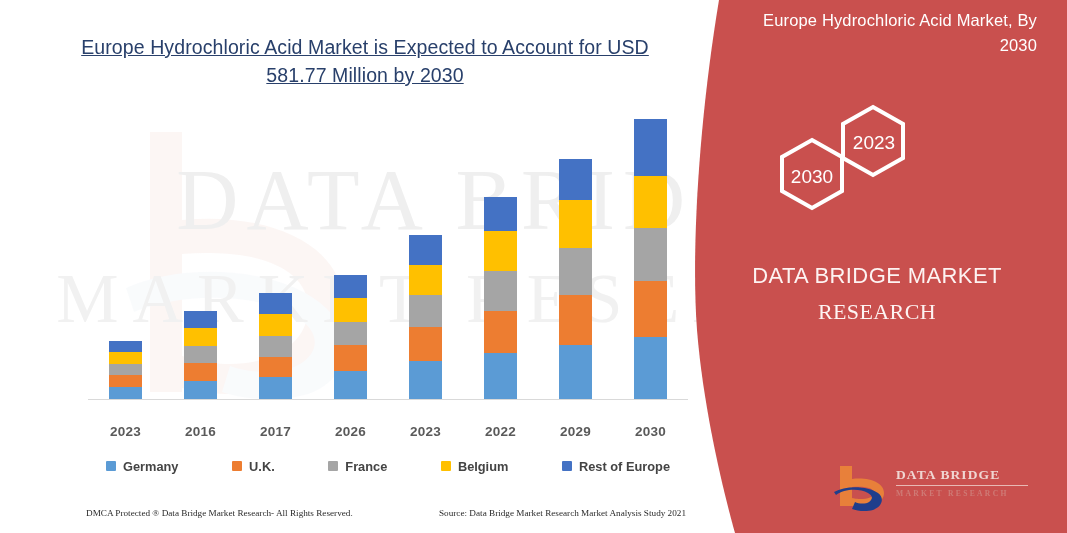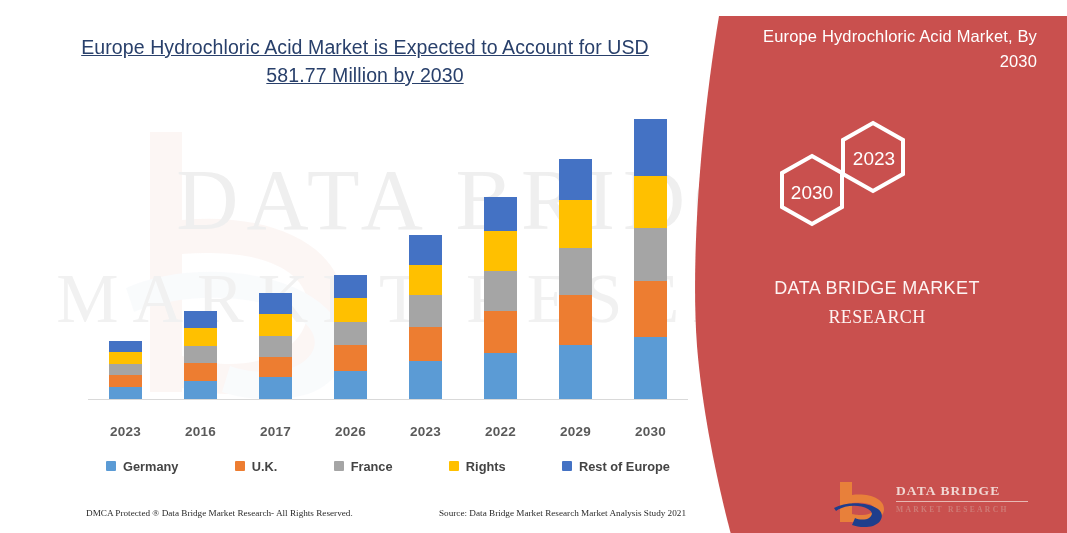--- a/index.html
+++ b/index.html
@@ -51,30 +51,30 @@
   .legend{position:absolute;left:88px;top:455px;width:600px;height:22px;
           display:flex;align-items:center;justify-content:space-between;padding:0 18px;box-sizing:border-box;}
   .lg{display:flex;align-items:center;gap:7px;}
   .lg .sw{width:10px;height:10px;display:block;border-radius:1px;}
   .lg .lb{font-size:12.8px;font-weight:bold;color:#444;white-space:nowrap;}
 
   .footer{position:absolute;left:86px;top:508px;width:600px;display:flex;justify-content:space-between;}
   .footer span{font-family:Liberation Serif, serif;font-size:9.2px;color:#2b2b2b;white-space:nowrap;}
 
   
-  .panel{position:absolute;right:0;top:16px;width:380px;height:433px;}
+  .panel{position:absolute;right:0;top:0;width:380px;height:433px;}
   .panel-svg{position:absolute;inset:0;}
   .panel-title{
     position:absolute;right:30px;top:8px;width:290px;text-align:right;
     color:#fff;font-size:16.5px;line-height:1.52;font-weight:400;letter-spacing:.15px;
   }
   .hexes{position:absolute;left:0;top:90px;width:380px;height:130px;}
   .brand{
     position:absolute;left:0;top:258px;width:380px;text-align:center;
-    color:#fdf3f2;font-size:18px;line-height:1.62;letter-spacing:.4px;
+    color:#fdf3f2;font-size:22px;line-height:1.62;letter-spacing:.4px;
   }
   .brand .b2{display:block;font-family:Liberation Serif, serif;}
   .logo{position:absolute;left:145px;top:462px;width:200px;height:52px;}
   .logo-txt{position:absolute;left:64px;top:5px;width:140px;}
   .logo-t1{font-family:"Liberation Serif", serif;font-size:13.5px;font-weight:bold;color:#f0d6d2;letter-spacing:1.1px;}
   .logo-rule{width:132px;height:1.4px;background:#e8b9b4;margin:2px 0 3px;}
   .logo-t2{font-family:"Liberation Serif", serif;font-size:7.6px;font-weight:bold;color:#cf7b76;letter-spacing:2.3px;}
 </style>
 </head>
 <body>
@@ -190,21 +190,21 @@
       <div class="lg">
         <span class="sw" style="background: rgb(237, 125, 49);"></span>
         <span class="lb">U.K.</span>
       </div>
       <div class="lg">
         <span class="sw" style="background: rgb(165, 165, 165);"></span>
         <span class="lb">France</span>
       </div>
       <div class="lg">
         <span class="sw" style="background: rgb(255, 192, 0);"></span>
-        <span class="lb">Rights</span>
+        <span class="lb">Belgium</span>
       </div>
       <div class="lg">
         <span class="sw" style="background: rgb(68, 114, 196);"></span>
         <span class="lb">Rest of Europe</span>
       </div>
     </div>
 
   <div class="footer">
     <span>DMCA Protected ® Data Bridge Market Research-  All Rights Reserved.</span>
     <span>Source: Data Bridge Market Research  Market Analysis Study 2021</span>

